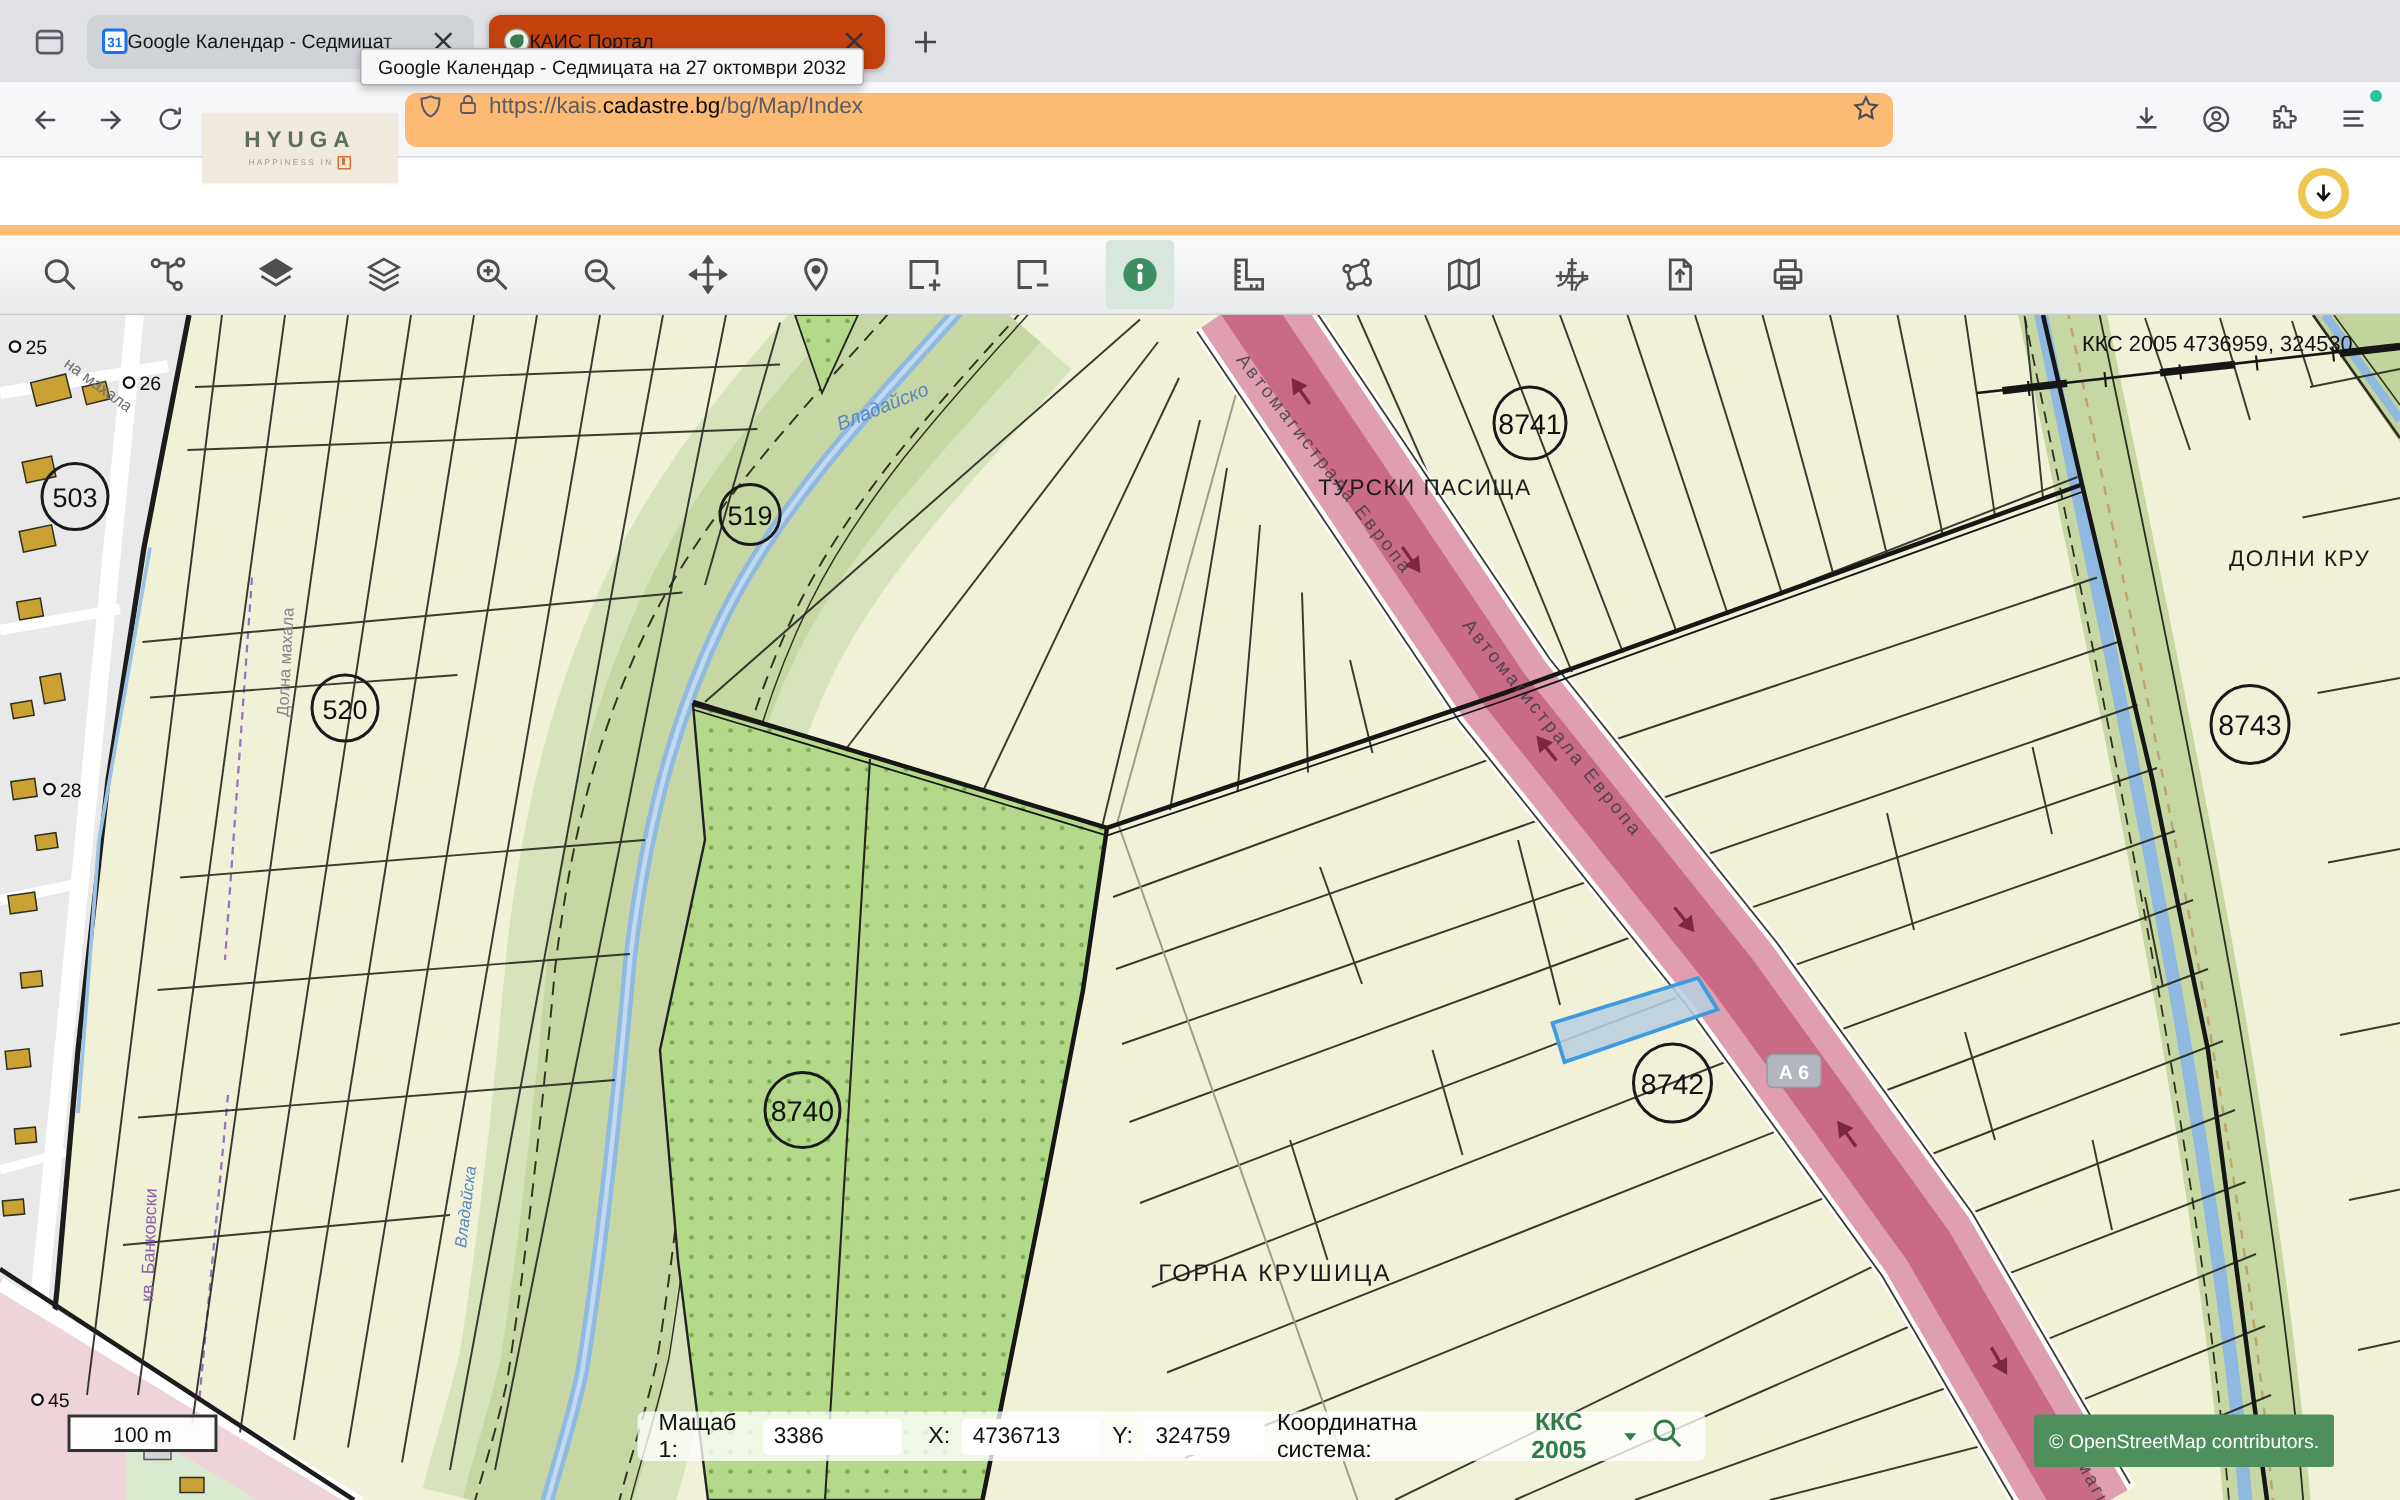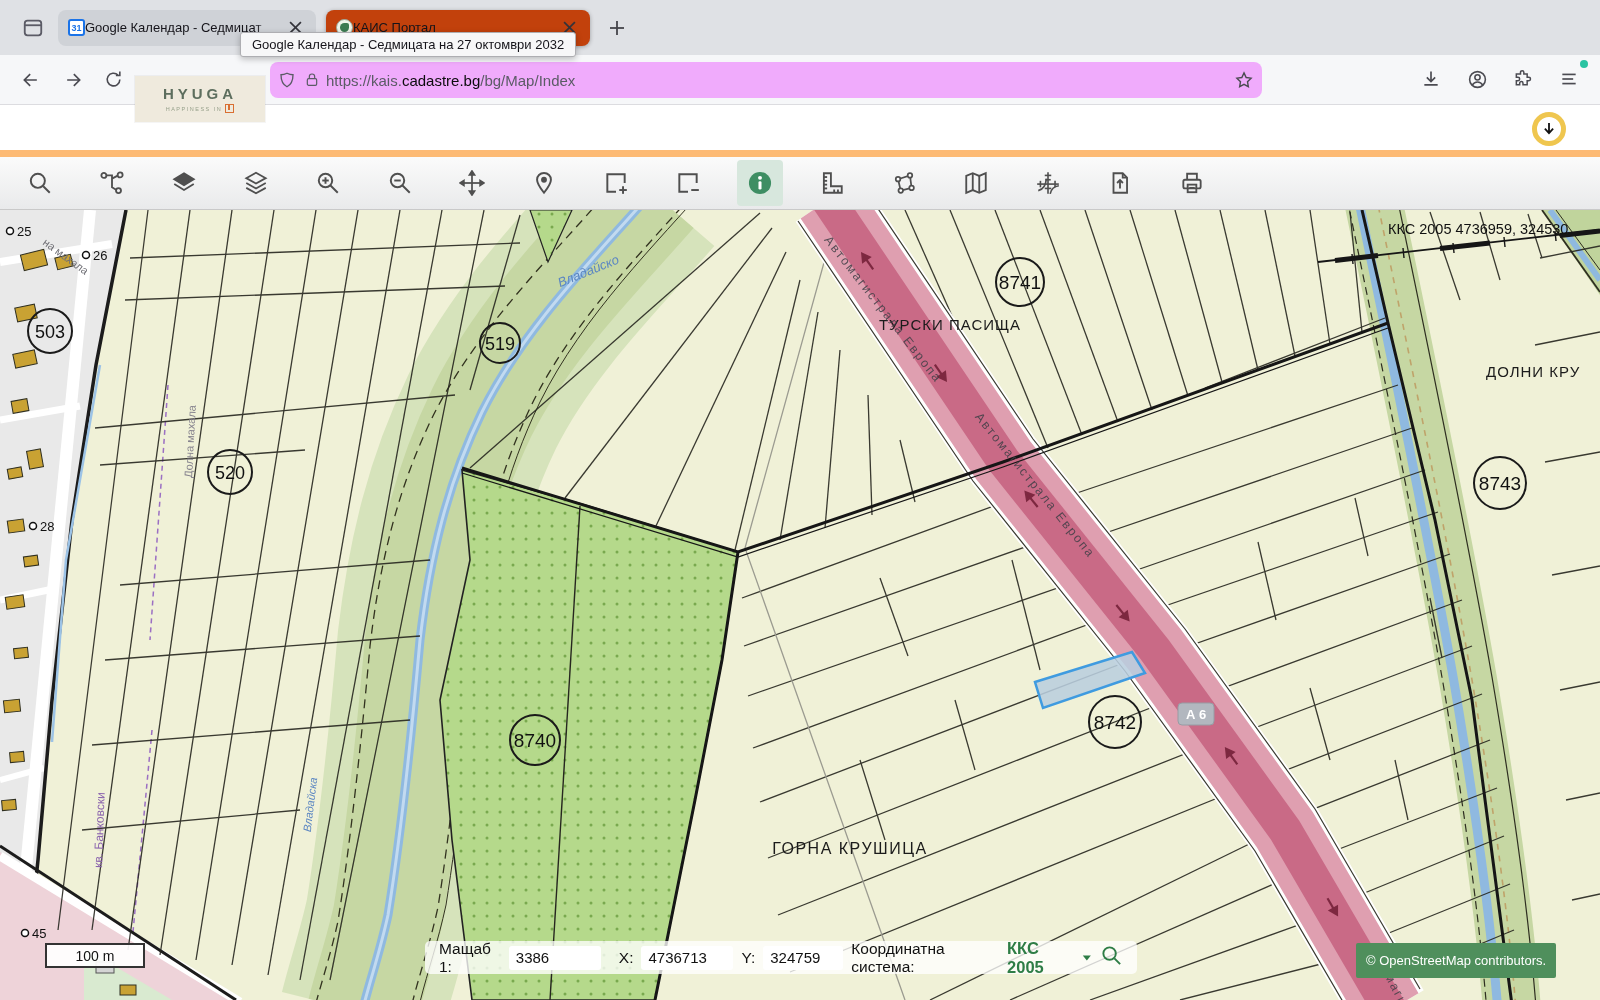--- a/index.html
+++ b/index.html
@@ -14,21 +14,21 @@
   .tab .title { flex:1; white-space:nowrap; overflow:hidden; -webkit-mask-image:linear-gradient(90deg,#000 85%,transparent); mask-image:linear-gradient(90deg,#000 85%,transparent); }
   .tab .close { width:22px; height:22px; display:flex; align-items:center; justify-content:center; border-radius:4px; flex:none; }
   .favicon-cal { width:17px; height:17px; background:#fff; border:2px solid #1a73e8; border-radius:3px; color:#1a73e8; font-size:9px; font-weight:bold; display:flex; align-items:center; justify-content:center; flex:none; }
   .favicon-kais { width:17px; height:17px; border-radius:50%; background:#eef4ea; border:1px solid #9aa89a; display:flex; align-items:center; justify-content:center; flex:none; }
   .favicon-kais i { width:9px; height:9px; border-radius:50% 2px 50% 50%; background:#3c7b52; display:block; }
   .newtab { width:30px; height:30px; margin-left:12px; display:flex; align-items:center; justify-content:center; border-radius:6px; }
   .tooltip { position:absolute; left:240px; top:32px; z-index:100; background:#f7f7f8; border:1px solid #aeaeb2; border-radius:3px; box-shadow:0 2px 6px rgba(0,0,0,.25); font-size:13px; color:#15141a; padding:4px 11px; white-space:nowrap; }
 
   .navbar { position:absolute; left:0; top:55px; width:1600px; height:50px; background:#f6f7f9; border-bottom:1px solid #dcdce0; display:flex; align-items:center; }
   .bicon { width:34px; height:34px; display:flex; align-items:center; justify-content:center; border-radius:6px; flex:none; }
-  .urlbar { position:absolute; left:270px; top:7px; width:992px; height:36px; background:#f0abfc; border-radius:8px; display:flex; align-items:center; padding:0 8px; }
+  .urlbar { position:absolute; left:270px; top:7px; width:992px; height:36px; background:#fdba74; border-radius:8px; display:flex; padding:0 8px; }
   .urltext { font-size:15px; color:#5b5b66; margin-left:6px; flex:1; white-space:nowrap; overflow:hidden; }
   .urltext .dom { color:#0c0c0d; }
   .right-icons { position:absolute; right:14px; top:7px; display:flex; gap:12px; align-items:center; }
   .menu-dot { position:absolute; right:-2px; top:-2px; width:8px; height:8px; border-radius:50%; background:#2ac3a2; }
 
   .logo-overlay { position:absolute; left:135px; top:76px; width:130px; height:46px; background:#efeadd; z-index:90; display:flex; flex-direction:column; align-items:center; justify-content:center; box-shadow:0 0 0 1px rgba(0,0,0,.04); }
   .logo-overlay .big { font-size:15px; letter-spacing:4px; color:#5d6e5e; font-weight:bold; }
   .logo-overlay .small { font-size:5.5px; letter-spacing:1.5px; color:#97a18b; display:flex; align-items:center; gap:3px; margin-top:2px; }
   .plan-ico { width:9px; height:9px; border:1.5px solid #d96f32; position:relative; display:inline-block; }
   .plan-ico:before { content:""; position:absolute; left:2px; top:0; width:1.5px; height:5px; background:#d96f32; }
@@ -48,21 +48,21 @@
   .mtool.active { background:#d7e7dd; }
 
   
   .mapwrap { position:absolute; left:0; top:210px; width:1600px; height:790px; background:#f0f1d7; }
   svg text { font-family:"Liberation Sans",sans-serif; }
 
   
   .scalebar { position:absolute; left:45px; top:943px; width:100px; height:25px; background:rgba(255,255,255,.92); border:2px solid #333; font-size:14px; color:#111; display:flex; align-items:center; justify-content:center; z-index:20; }
   .statusbar { position:absolute; left:425px; top:941px; width:712px; height:33px; background:rgba(255,255,255,.78); border-radius:5px; display:flex; align-items:center; padding:0 14px; gap:8px; z-index:20; font-size:15.5px; color:#111; }
   .statusbar input { border:none; background:#fff; border-radius:3px; height:24px; font-size:15px; padding:0 7px; font-family:"Liberation Sans",sans-serif; color:#111; outline:none; }
-  .crs { display:flex; align-items:center; gap:11px; color:#2e7d46; font-weight:bold; font-size:16.5px; margin-left:4px; }
+  .crs { display:flex; align-items:center; gap:11px; color:#2e7d46; font-weight:bold; font-size:16.5px; margin-left:4px;text-align:center; }
   .attribution { position:absolute; left:1356px; top:943px; height:35px; background:#4f8f5c; color:#fff; font-size:13px; display:flex; align-items:center; padding:0 10px; border-radius:2px; z-index:20; white-space:nowrap; }
 </style>
 </head>
 <body>
 
 <div class="tabbar">
   <div class="fxview">
     <svg width="22" height="22" viewBox="0 0 24 24" fill="none" stroke="#5b5b66" stroke-width="2">
         <rect x="3" y="4" width="18" height="16" rx="3"></rect>
         <line x1="3" y1="9" x2="21" y2="9"></line>

